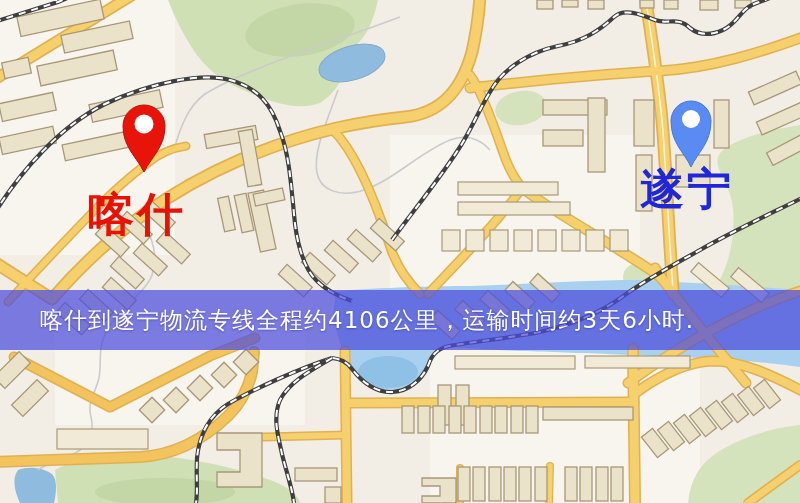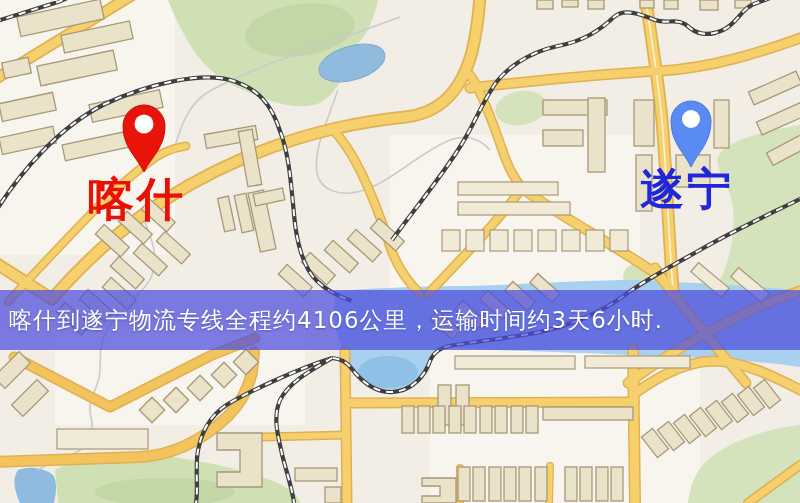--- a/index.html
+++ b/index.html
@@ -2,26 +2,26 @@
 <html><head>
 <meta charset="utf-8">
 <style>
   html,body{margin:0;padding:0;background:#ffffff;}
   #stage{position:relative;width:800px;height:503px;overflow:hidden;
          font-family:"DejaVu Sans","Liberation Sans",sans-serif;}
   #map-svg{position:absolute;left:0;top:0;width:800px;height:503px;display:block;}
 
   .city-label{position:absolute;font-weight:bold;letter-spacing:3px;
               text-shadow:0 0 1px rgba(255,255,255,.35);white-space:nowrap;user-select:none;}
-  #origin-label{left:88px;top:169px;font-size:46px;color:#e81104;}
+  #origin-label{left:88px;top:184px;font-size:46px;color:#e81104;}
   #dest-label{left:640px;top:160px;font-size:44px;color:#1f27d8;}
 
   #banner{position:absolute;left:0;top:290px;width:800px;height:60px;
           background:rgba(75,76,220,0.72);display:flex;align-items:center;}
-  #banner-text{color:#ffffff;font-size:23px;letter-spacing:1px;padding-left:9px;
+  #banner-text{color:#ffffff;font-size:23px;letter-spacing:1px;padding-left:40px;
                white-space:nowrap;text-shadow:0 1px 2px rgba(40,40,120,.45);}
 
   
   .rd-case{fill:none;stroke:#dfb152;stroke-linecap:round;stroke-linejoin:round;}
   .rd-fill{fill:none;stroke:#f6d06c;stroke-linecap:round;stroke-linejoin:round;}
   .rd-fill2{fill:none;stroke:#f3c45e;stroke-linecap:round;stroke-linejoin:round;}
   .rail-base{fill:none;stroke:#3f3f3f;stroke-width:4.2;stroke-linecap:butt;}
   .rail-dash{fill:none;stroke:#ffffff;stroke-width:2;stroke-dasharray:7 6;}
   .bld{fill:#eae3c9;stroke:#a89878;stroke-width:1.3;}
   .bld2{fill:#f0ead6;stroke:#a89878;stroke-width:1.2;}

